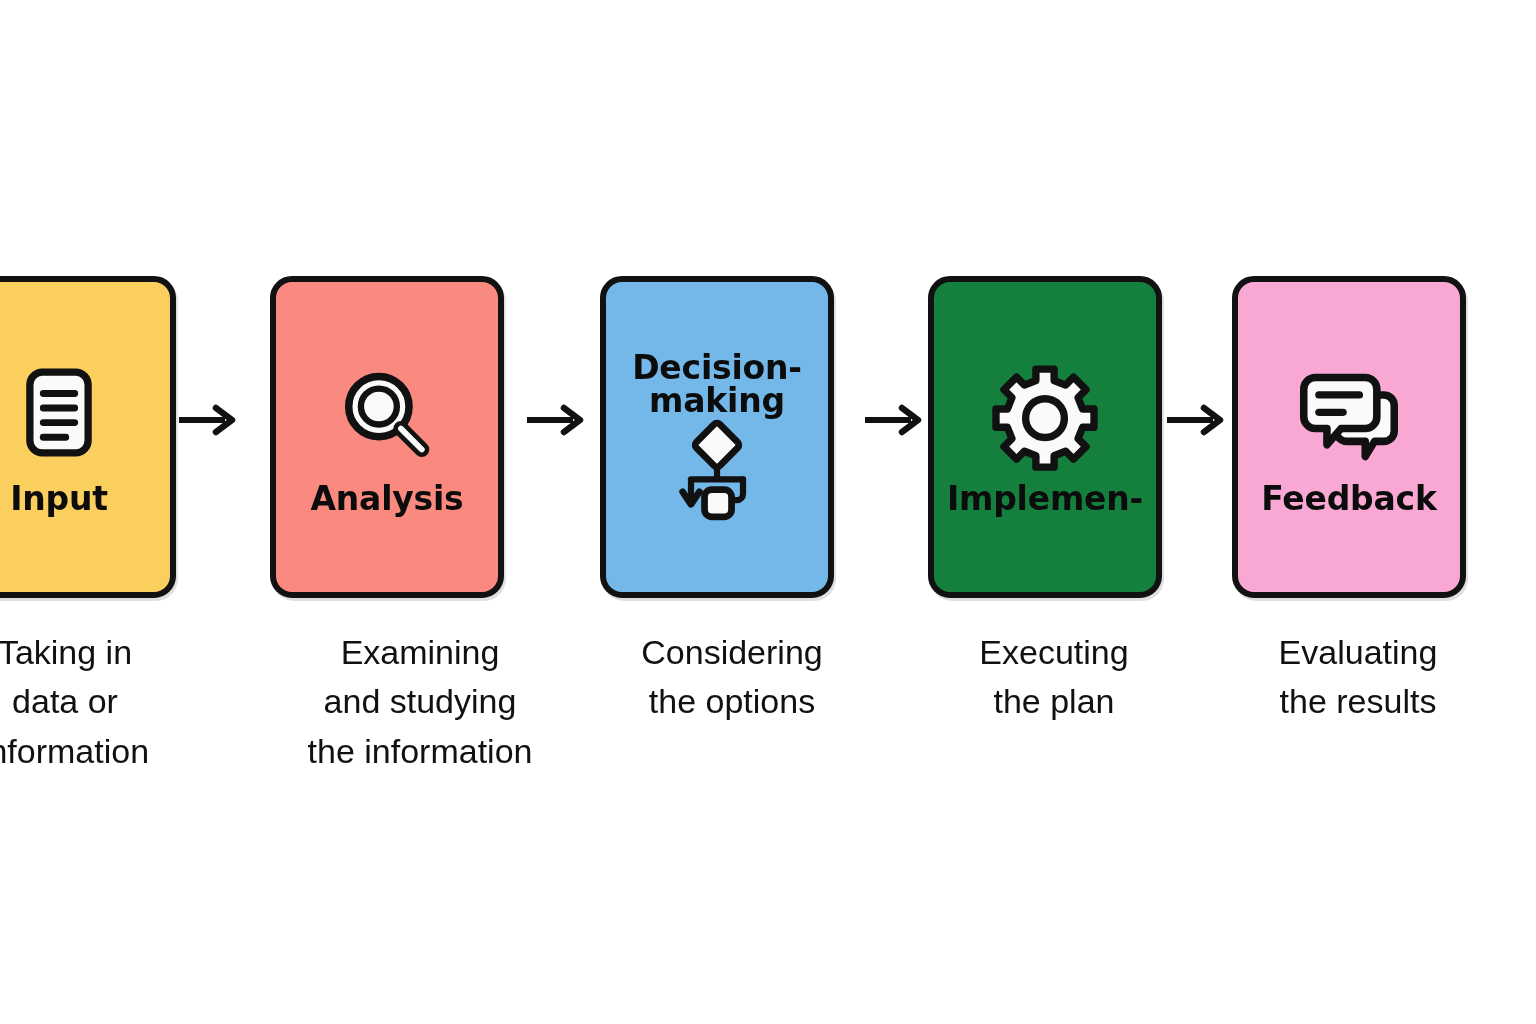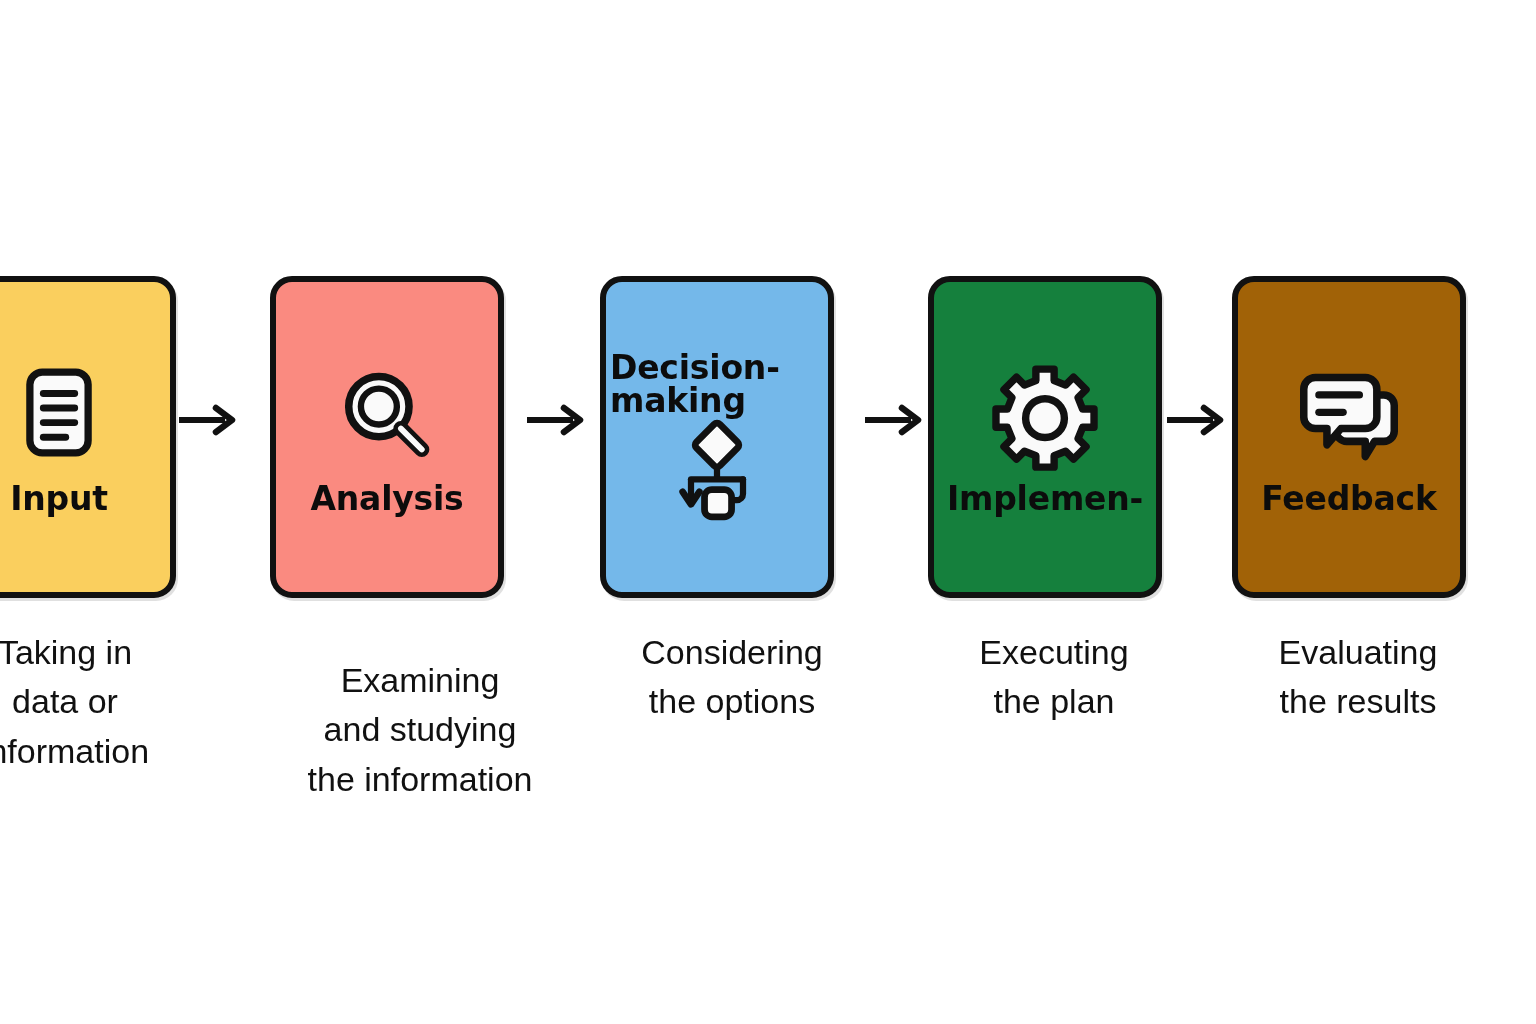--- a/index.html
+++ b/index.html
@@ -73,21 +73,21 @@
     width: 104px;
     height: 104px;
   }
 
   .card-label {
     font-family: "DejaVu Sans", sans-serif;
     font-weight: bold;
     font-size: 33px;
     line-height: 1.04;
     color: #0c0c0c;
-    text-align: left;
+    text-align: center;
     letter-spacing: -0.2px;
     padding: 0 4px;
     white-space: nowrap;
   }
   .card-label.two-line {
     white-space: normal;
     font-size: 33px;
     line-height: 1.0;
   }
 
@@ -207,21 +207,21 @@
     </div>
 
     <div class="arrow" style="left:1224px;">
       <svg viewBox="0 0 62 34" width="62" height="34" aria-hidden="true">
         <line x1="1" y1="17" x2="47" y2="17" stroke="#111111" stroke-width="6" stroke-linecap="butt"></line>
         <polyline points="38,5 54,17 38,29" fill="none" stroke="#111111" stroke-width="6.5" stroke-linecap="round" stroke-linejoin="round"></polyline>
       </svg>
     </div>
 
     <div class="step" style="left:1290px;">
-      <div class="card icon-top" style="background:#a16207;">
+      <div class="card icon-top" style="background:#f9a8d4;">
         <div class="icon-wrap">
           <svg viewBox="0 0 100 100" width="116" height="116" aria-hidden="true">
 
             <path d="M48 31 H80 a9 9 0 0 1 9 9 V62 a9 9 0 0 1 -9 9 H72 L64 84 V71 H48
                      a9 9 0 0 1 -9 -9 V40 a9 9 0 0 1 9 -9 Z" fill="#FAFAFA" stroke="#111111" stroke-width="6.5" stroke-linejoin="round"></path>
 
             <path d="M21 16 H64 a10 10 0 0 1 10 10 V50 a10 10 0 0 1 -10 10 H43 L31 74 V60
                      H21 a10 10 0 0 1 -10 -10 V26 a10 10 0 0 1 10 -10 Z" fill="#FAFAFA" stroke="#111111" stroke-width="6.5" stroke-linejoin="round"></path>
             <line x1="24" y1="31" x2="59" y2="31" stroke="#111111" stroke-width="6.2" stroke-linecap="round"></line>
             <line x1="24" y1="46" x2="45" y2="46" stroke="#111111" stroke-width="6.2" stroke-linecap="round"></line>
@@ -230,21 +230,21 @@
         <div class="card-label">Feedback</div>
       </div>
     </div>
 
   </div>
 
   <div class="caption" style="left:-70px; width:270px;">Taking in
 data or
 information</div>
 
-  <div class="caption" style="left:270px; width:300px;margin-top:28px;">Examining
+  <div class="caption" style="left:270px; width:300px;">Examining
 and studying
 the information</div>
 
   <div class="caption" style="left:928px; width:252px;">Executing
 the plan</div>
 
   <div class="caption" style="left:592px; width:280px;">Considering
 the options</div>
 
   <div class="caption" style="left:1232px; width:252px;">Evaluating

